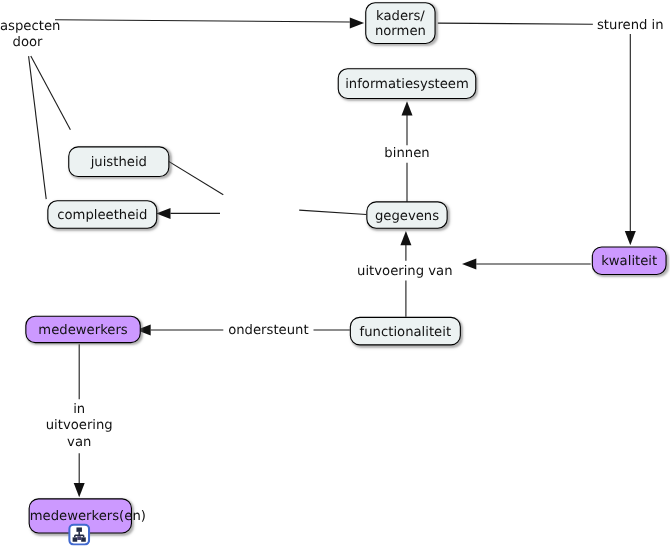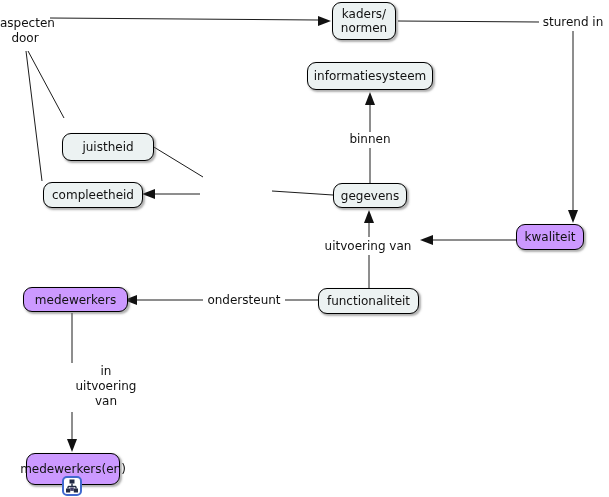--- a/index.html
+++ b/index.html
@@ -13,48 +13,48 @@
   svg.wires{position:absolute;left:0;top:0;width:609px;height:497px;}
   svg.wires line{stroke:#1c1c1c;stroke-width:1;}
   svg.wires polygon{fill:#111;stroke:none;}
   .node{
     position:absolute;
     box-sizing:border-box;
     background:#ecf2f2;
     border:1px solid #000;
     border-radius:9px;
     box-shadow:1.5px 1.5px 2px rgba(100,100,100,.5);
-    display:flex;flex-direction:column;align-items:center;justify-content:center;
+    display:flex;flex-direction:column;justify-content:center;
     font-size:12px;line-height:14px;text-align:center;
     white-space:nowrap;
   }
   .node.accent{background:#cc99ff;}
   .linklabel{
     position:absolute;
     font-size:12px;line-height:15px;text-align:center;
     white-space:nowrap;
   }
   
   #n-kaders{left:332px;top:2px;width:64px;height:38px;}
   #n-informatiesysteem{left:307px;top:62px;width:126px;height:28px;}
   #n-juistheid{left:62px;top:117px;width:92px;height:28px;margin-top:16px;}
   #n-compleetheid{left:43px;top:182px;width:100px;height:26px;}
   #n-gegevens{left:333px;top:183px;width:74px;height:25px;}
-  #n-kwaliteit{left:516px;top:224px;width:68px;height:26px;}
+  #n-kwaliteit{left:538px;top:224px;width:68px;height:26px;}
   #n-functionaliteit{left:318px;top:288px;width:101px;height:26px;}
   #n-medewerkers{left:23px;top:287px;width:105px;height:25px;}
   #n-activiteit{left:26px;top:453px;width:94px;height:32px;}
   
   #l-bepaalt{left:0px;top:16px;width:50px;}
   #l-sturend{left:539px;top:15px;width:68px;}
   #l-binnen{left:344px;top:132px;width:52px;}
   #l-aspecten{left:200px;top:178px;width:74px;}
   #l-verwerking{left:320px;top:239px;width:96px;}
   #l-ondersteunt{left:205px;top:293px;width:78px;}
-  #l-uitvoering{left:36px;top:364px;width:72px;margin-left:34px;}
+  #l-uitvoering{left:36px;top:364px;width:72px;}
   
   #submap{position:absolute;left:62px;top:476px;width:20px;height:20px;cursor:pointer;}
 </style>
 </head>
 <body>
 
 <div id="canvas">
 
   <svg class="wires">
 

